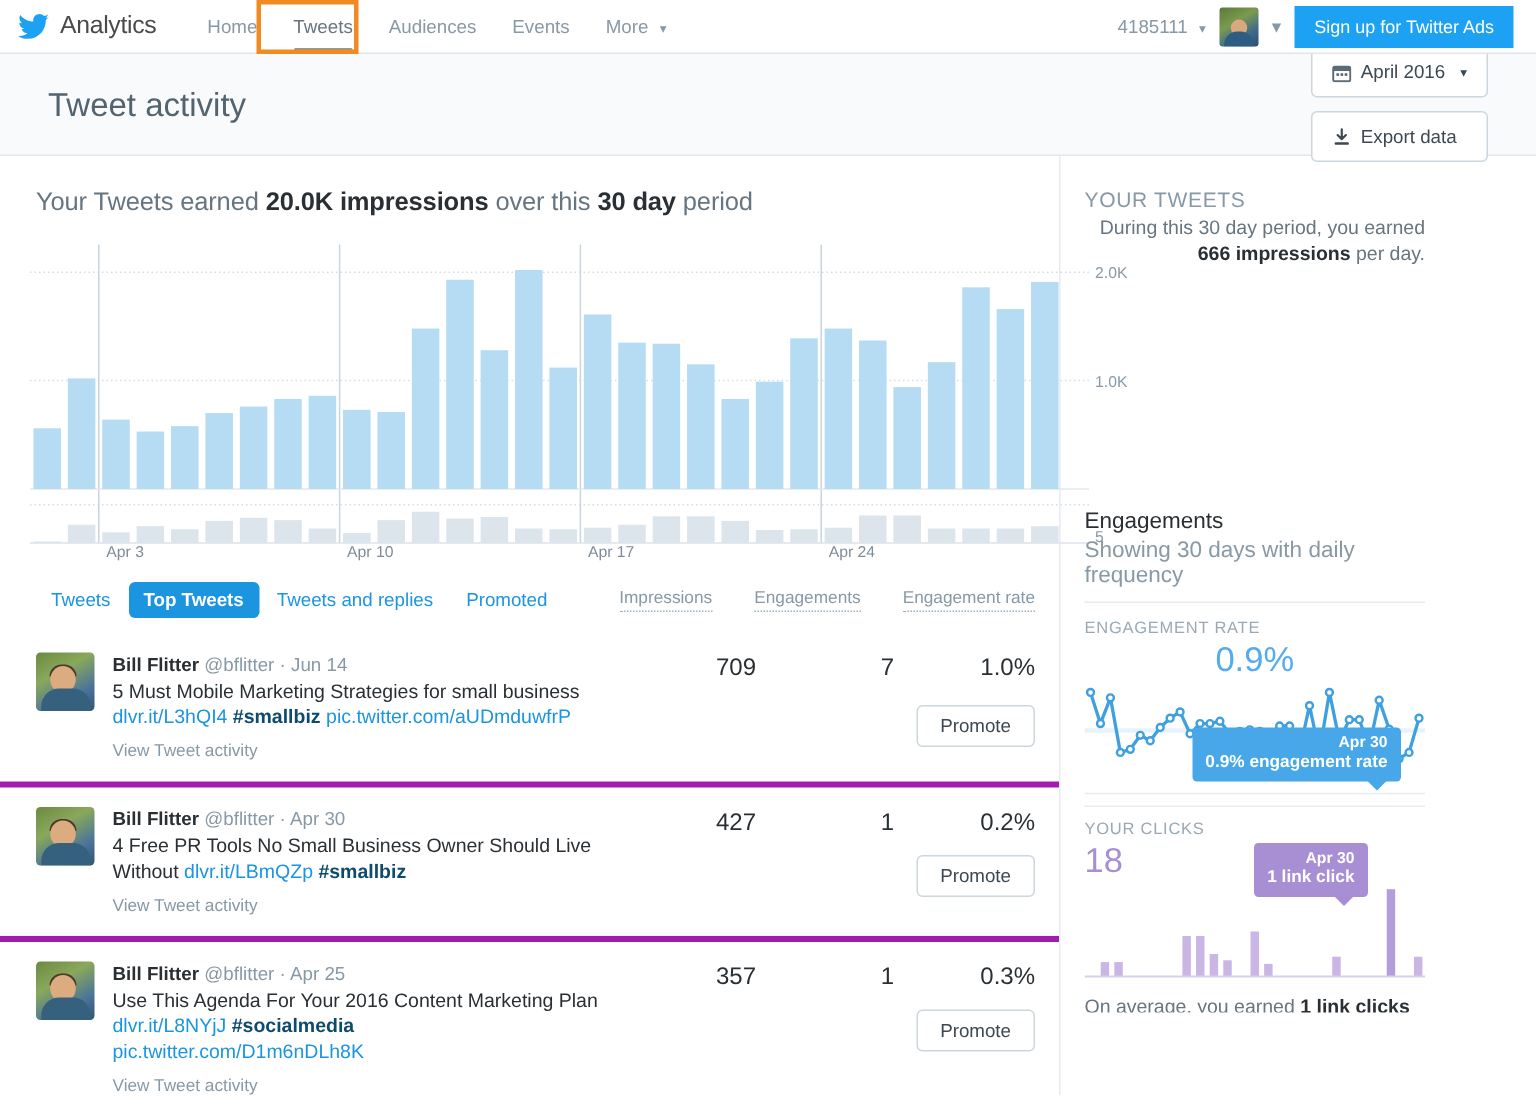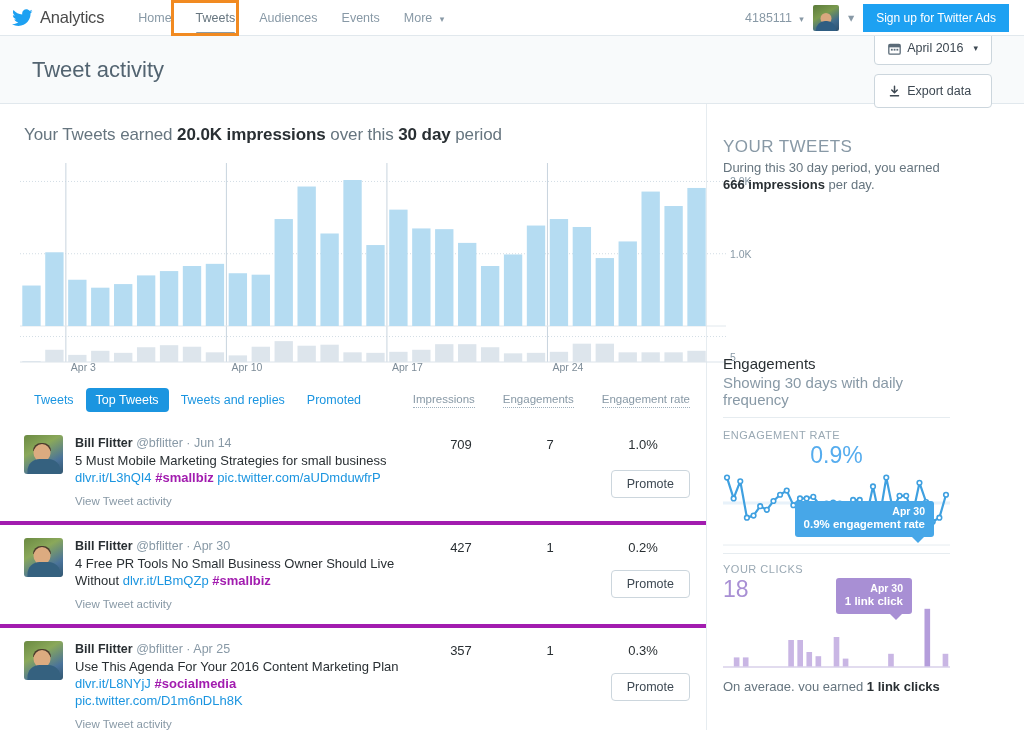--- a/index.html
+++ b/index.html
@@ -86,21 +86,21 @@
   .chart-svg { display: block; }
 
   
   .tabs-row {
     display: flex; align-items: center; padding: 14px 16px 10px 24px;
   }
   .tab {
     font-size: 12.5px; color: #1b95e0; padding: 5px 10px; cursor: pointer;
     border-radius: 4px; margin-right: 2px; white-space: nowrap;
   }
-  .tab.active { background: #1b95e0; color: #fff; font-weight: normal; }
+  .tab.active { background: #1b95e0; color: #fff; font-weight: bold; }
   .cols { margin-left: auto; display: flex; gap: 28px; }
   .colhead {
     font-size: 11.5px; color: #8899a6; border-bottom: 1px dotted #9fb0bd;
     padding-bottom: 2px; cursor: pointer; white-space: nowrap;
   }
 
   
   .tweet-list { position: relative; }
   .tweet-row {
     display: flex; padding: 13px 16px 12px 24px; border-top: 4px solid #a21caf;
@@ -128,42 +128,42 @@
   .tw-meta { font-size: 12.5px; line-height: 16px; margin-bottom: 1px; }
   .tw-name { color: #292f33; font-weight: bold; }
   .tw-handle { color: #8899a6; }
   .tw-dot { color: #8899a6; }
   .tw-date { color: #8899a6; }
   .tw-text {
     font-size: 13px; color: #292f33; line-height: 17px; margin-top: 1px;
     max-width: 330px;
   }
   .tw-text a { color: #1b95e0; text-decoration: none; }
-  .tw-text .tag { color: #a21caf; font-weight: bold; }
+  .tw-text .tag { color: #0c4a6e; font-weight: bold; }
   .tw-activity {
     font-size: 11.5px; color: #8899a6; margin-top: 9px; cursor: pointer;
     display: inline-block;
   }
   .tw-stats { display: flex; align-items: flex-start; padding-top: 2px; }
-  .stat { font-size: 13px; color: #292f33; text-align: center; }
+  .stat { font-size: 16px; color: #292f33; text-align: right; }
   .stat.imp { width: 86px; }
   .stat.eng { width: 92px; }
   .stat.rate { width: 94px; }
   .promo-wrap { position: absolute; right: 16px; }
   .promote-btn {
     background: #fff; border: 1px solid #ccd6dd; border-radius: 4px;
     font-size: 12.5px; color: #3d4852; padding: 6px 15px; cursor: pointer;
   }
 
   
   .side-block { padding: 21px 16px 0 16px; }
   .side-kicker {
-    font-size: 17px; color: #8899a6; letter-spacing: .45px; margin-bottom: 2px; margin-top: 12px;
-  }
-  .side-para { font-size: 13px; color: #66757f; line-height: 17px; }
+    font-size: 14px; color: #8899a6; letter-spacing: .45px; margin-bottom: 2px;
+  }
+  .side-para { font-size: 13px; color: #66757f; line-height: 17px; text-align: right; }
   .side-para b { color: #292f33; font-weight: bold; }
 
   .eng-panel { padding: 0 16px; position: relative; }
   .eng-title { font-size: 15px; color: #292f33; margin-bottom: 2px; }
   .eng-sub { font-size: 15px; color: #8899a6; }
   .eng-hr { border-top: 1px solid #e6ecf0; margin: 9px 0 11px 0; }
   .metric-kicker { font-size: 11px; color: #9aa9b4; letter-spacing: .5px; }
   .metric-val { font-size: 23px; font-weight: 300; line-height: 28px; }
   .metric-val.blue { color: #55acee; text-align: center; }
   .metric-val.purple { color: #a88fd4; }

